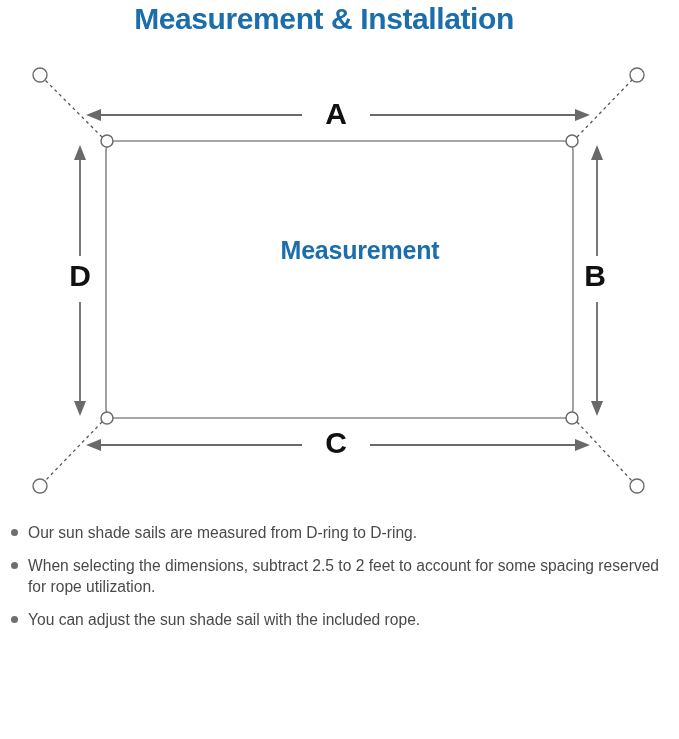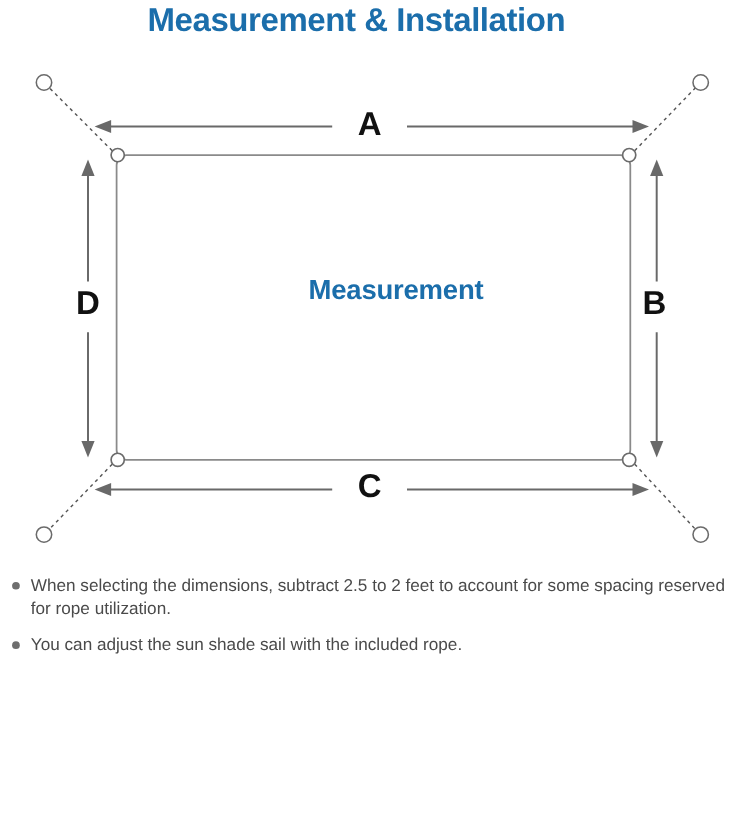--- a/index.html
+++ b/index.html
@@ -56,21 +56,21 @@
     white-space: nowrap;
   }
   #dim-label-a { left: 306px; top: 55px;  width: 60px; }
   #dim-label-c { left: 306px; top: 384px; width: 60px; }
   #dim-label-d { left: 58px;  top: 217px; width: 44px; }
   #dim-label-b { left: 573px; top: 217px; width: 44px; }
 
   #center-block {
     position: absolute;
     left: 106px;
-    top: 204px;
+    top: 190px;
     width: 508px;
     text-align: center;
   }
   #center-title {
     font-size: 25px;
     font-weight: bold;
     color: #1b6eab;
     line-height: 32px;
     letter-spacing: -0.2px;
     white-space: nowrap;
@@ -174,20 +174,24 @@
   <div class="dim-letter" id="dim-label-c">C</div>
   <div class="dim-letter" id="dim-label-d">D</div>
 
   <div id="center-block">
     <div id="center-title">Measurement</div>
   </div>
 </div>
 
 <div id="notes-list">
 
+  <div class="note-item">
+    <span class="note-bullet"></span>
+    <span class="note-text">Our sun shade sails are measured from D-ring to D-ring.</span>
+  </div>
 
 
   <div class="note-item">
     <span class="note-bullet"></span>
     <span class="note-text">When selecting the dimensions, subtract 2.5 to 2 feet to account for some spacing reserved for rope utilization.</span>
   </div>
 
   <div class="note-item">
     <span class="note-bullet"></span>
     <span class="note-text">You can adjust the sun shade sail with the included rope.</span>

